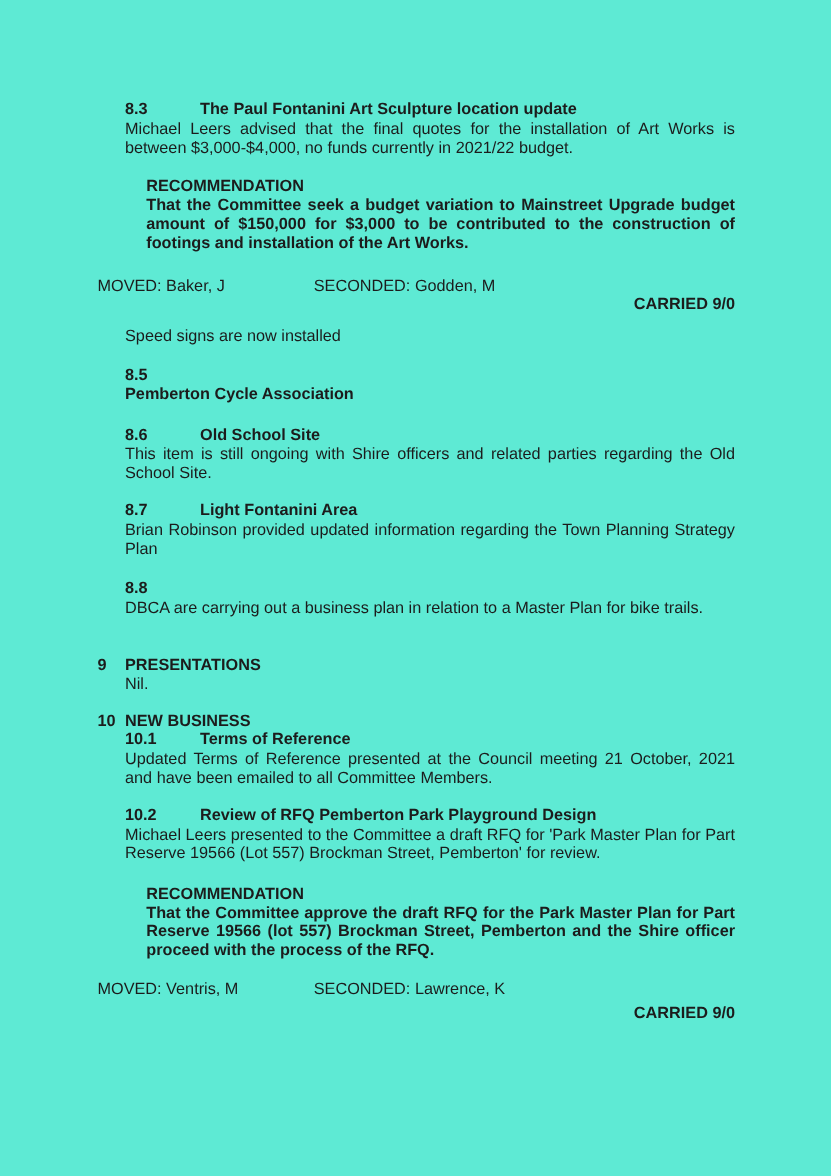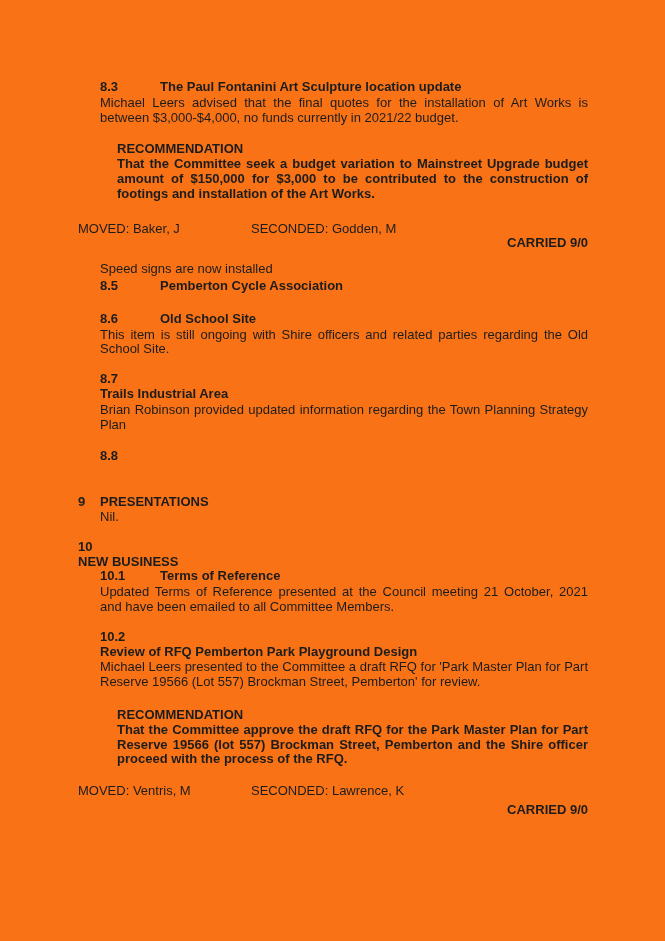--- a/index.html
+++ b/index.html
@@ -4,21 +4,21 @@
 <style>
   html, body {
     margin: 0;
     padding: 0;
     background: #e8e8e8;
   }
   .page {
     position: relative;
     width: 665px;
     height: 941px;
-    background: #f97316;
+    background: #5eead4;
     font-family: "Liberation Sans", "DejaVu Sans", sans-serif;
     font-size: 13px;
     line-height: 14.8px;
     color: #1c1c1c;
     overflow: hidden;
   }
   .content {
     position: absolute;
     left: 78px;
     top: 0;
@@ -47,22 +47,22 @@
   .moved-row .m1 { width: 173px; flex: none; }
 
   .carried { text-align: right; font-weight: bold; }
 
   
   .mt80 { margin-top: 80px; }
   .mt1  { margin-top: 1px; }
   .mt4  { margin-top: 4px; }
   .mt11 { margin-top: 11px; }
   .mt13 { margin-top: 13px; }
-  .mt14 { margin-top: 2px; }
-  .mt15 { margin-top: 15px; flex-direction: column; }
+  .mt14 { margin-top: 16px; flex-direction: column; }
+  .mt15 { margin-top: 15px; }
   .mt17 { margin-top: 17px; }
   .mt18 { margin-top: 18px; }
   .mt20 { margin-top: 20px; }
   .mt31 { margin-top: 31px; }
 </style>
 </head>
 <body>
 
 <div class="page">
   <div class="content">
@@ -90,27 +90,28 @@
     </div>
 
     <div class="sub-heading mt18">
       <span class="num">8.6</span>
       <span class="title">Old School Site</span>
     </div>
     <p class="para ind justify mt1">This item is still ongoing with Shire officers and related parties regarding the Old School Site.</p>
 
     <div class="sub-heading mt15">
       <span class="num">8.7</span>
-      <span class="title">Trails Industrial Area</span>
+      <span class="title">Light Fontanini Area</span>
     </div>
     <p class="para ind justify mt1">Brian Robinson provided updated information regarding the Town Planning Strategy Plan</p>
 
     <div class="sub-heading mt17">
       <span class="num">8.8</span>
     </div>
+    <p class="para ind mt1">DBCA are carrying out a business plan in relation to a Master Plan for bike trails.</p>
 
     <div class="top-heading mt31">
       <span class="num">9</span>
       <span class="title">PRESENTATIONS</span>
     </div>
     <p class="para ind">Nil.</p>
 
     <div class="top-heading mt15">
       <span class="num">10</span>
       <span class="title">NEW BUSINESS</span>

